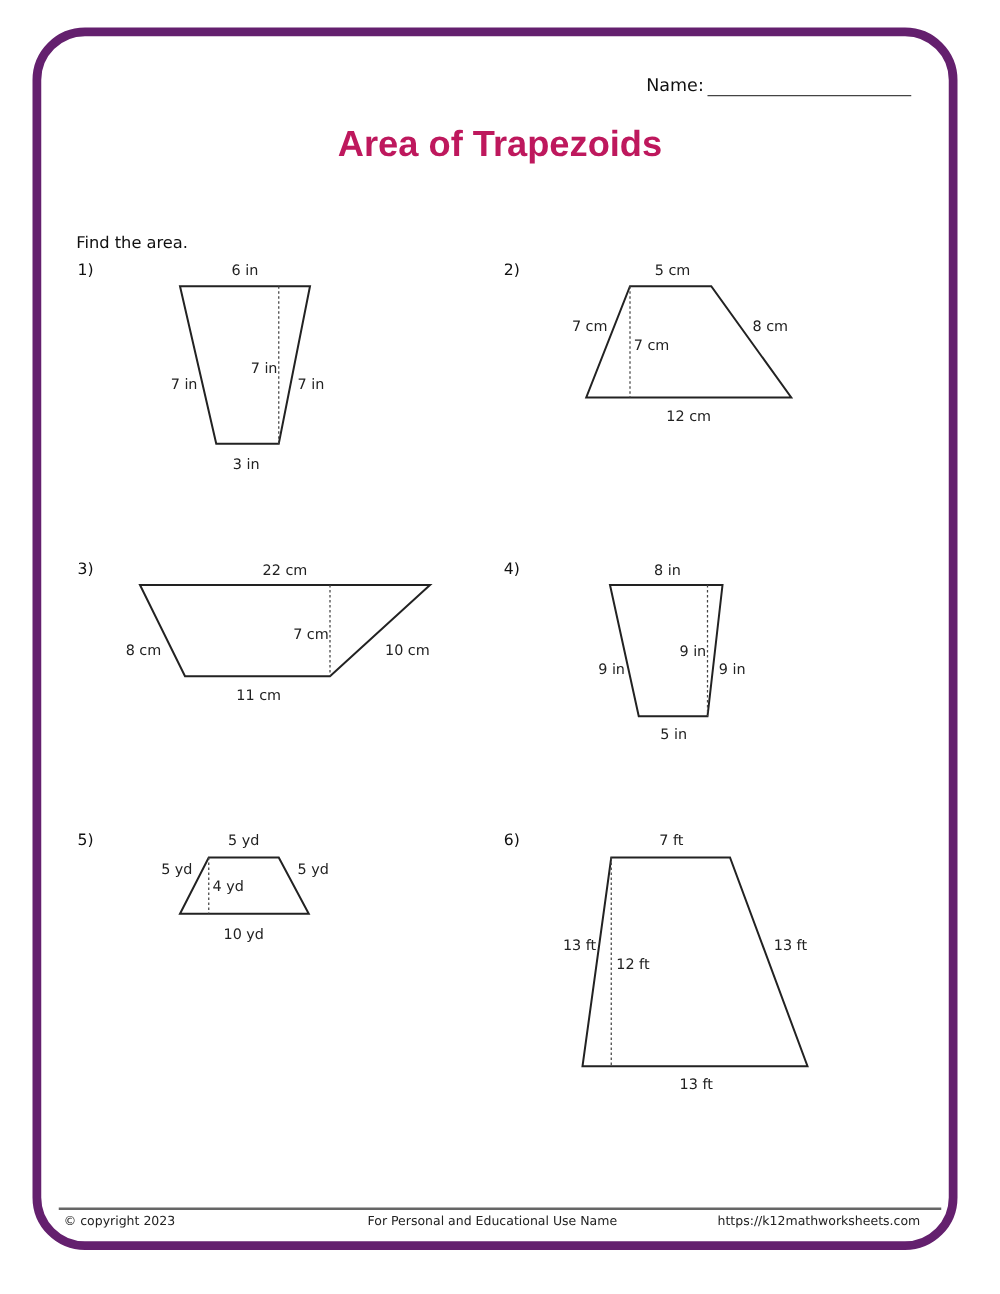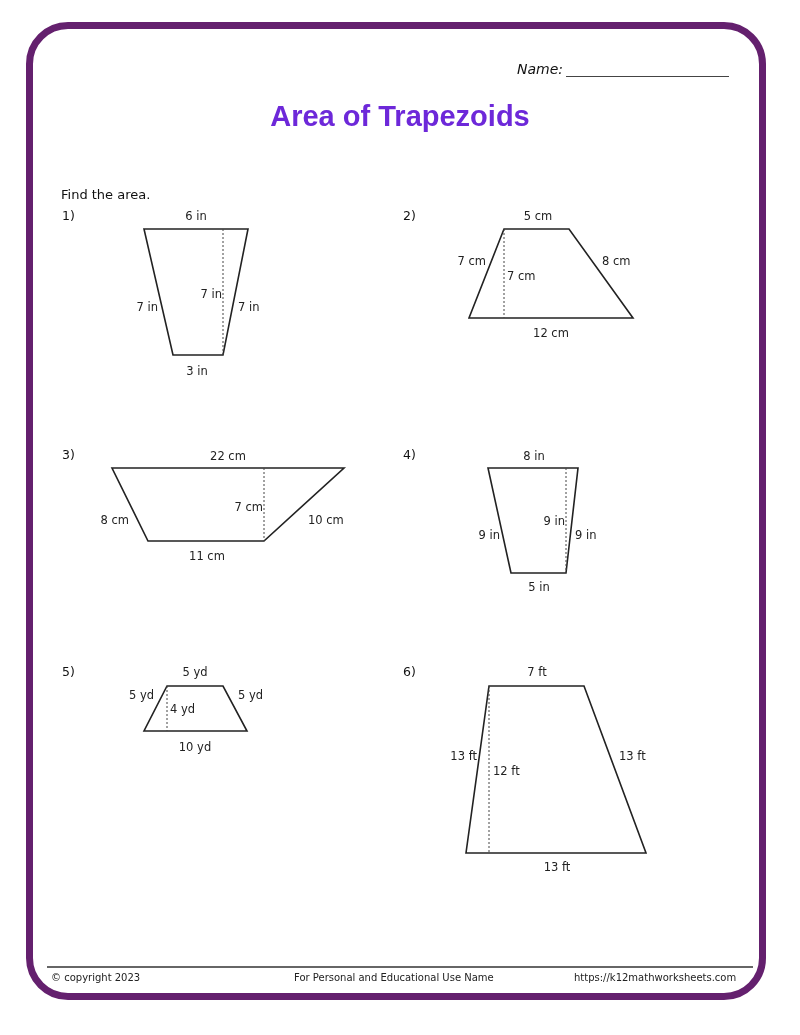--- a/index.html
+++ b/index.html
@@ -1,23 +1,23 @@
 <!DOCTYPE html>
 <html><head>
 <meta charset="utf-8">
 <style>
   html, body { margin: 0; padding: 0; background: #ffffff; }
   body { width: 800px; height: 1035px; position: relative; overflow: hidden;
          font-family: "DejaVu Sans", sans-serif; color: #111; }
   .frame { position: absolute; left: 26px; top: 22px; width: 740px; height: 978px;
            border: 7px solid #64206e; border-radius: 42px; box-sizing: border-box; }
-  .name-row { position: absolute; left: 517px; top: 61px; font-size: 14px; white-space: nowrap; font-style: italic; }
+  .name-row { position: absolute; left: 517px; top: 61px; font-size: 14px; white-space: nowrap; }
   .name-line { display: inline-block; width: 163px; border-bottom: 1px solid #444; margin-left: 3px; height: 14px; vertical-align: bottom; }
   .title { position: absolute; left: 0; width: 800px; top: 100px; text-align: center;
-           font-family: "Liberation Sans", sans-serif; font-weight: bold; font-size: 29px; color: #6d28d9; }
+           font-family: "Liberation Sans", sans-serif; font-weight: bold; font-size: 29px; color: #be185d; }
   .instruction { position: absolute; left: 61px; top: 187px; font-size: 13px; }
   .qnum { position: absolute; font-size: 12.5px; }
   svg.figs { position: absolute; left: 0; top: 0; }
   svg text { font-family: "DejaVu Sans", sans-serif; font-size: 11.5px; fill: #222; }
   .footer-rule { position: absolute; left: 47px; top: 966px; width: 706px; height: 0; border-top: 2px solid #666; }
   .footer { position: absolute; top: 972px; font-size: 10px; color: #222; white-space: nowrap; }
 </style>
 </head>
 <body>
 

